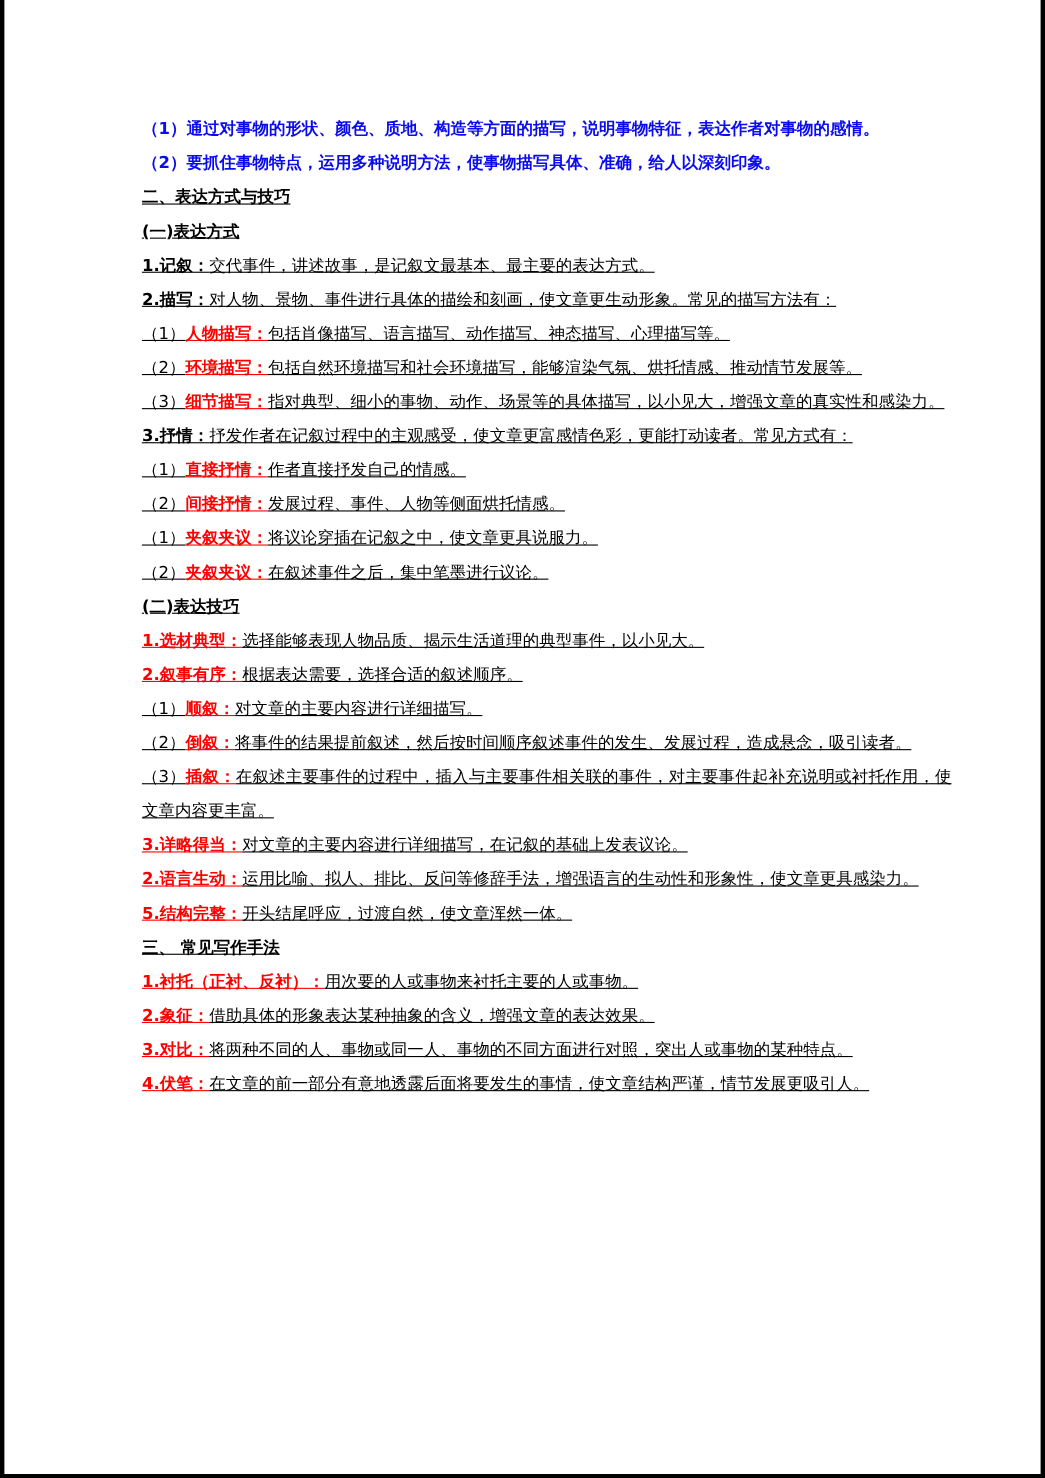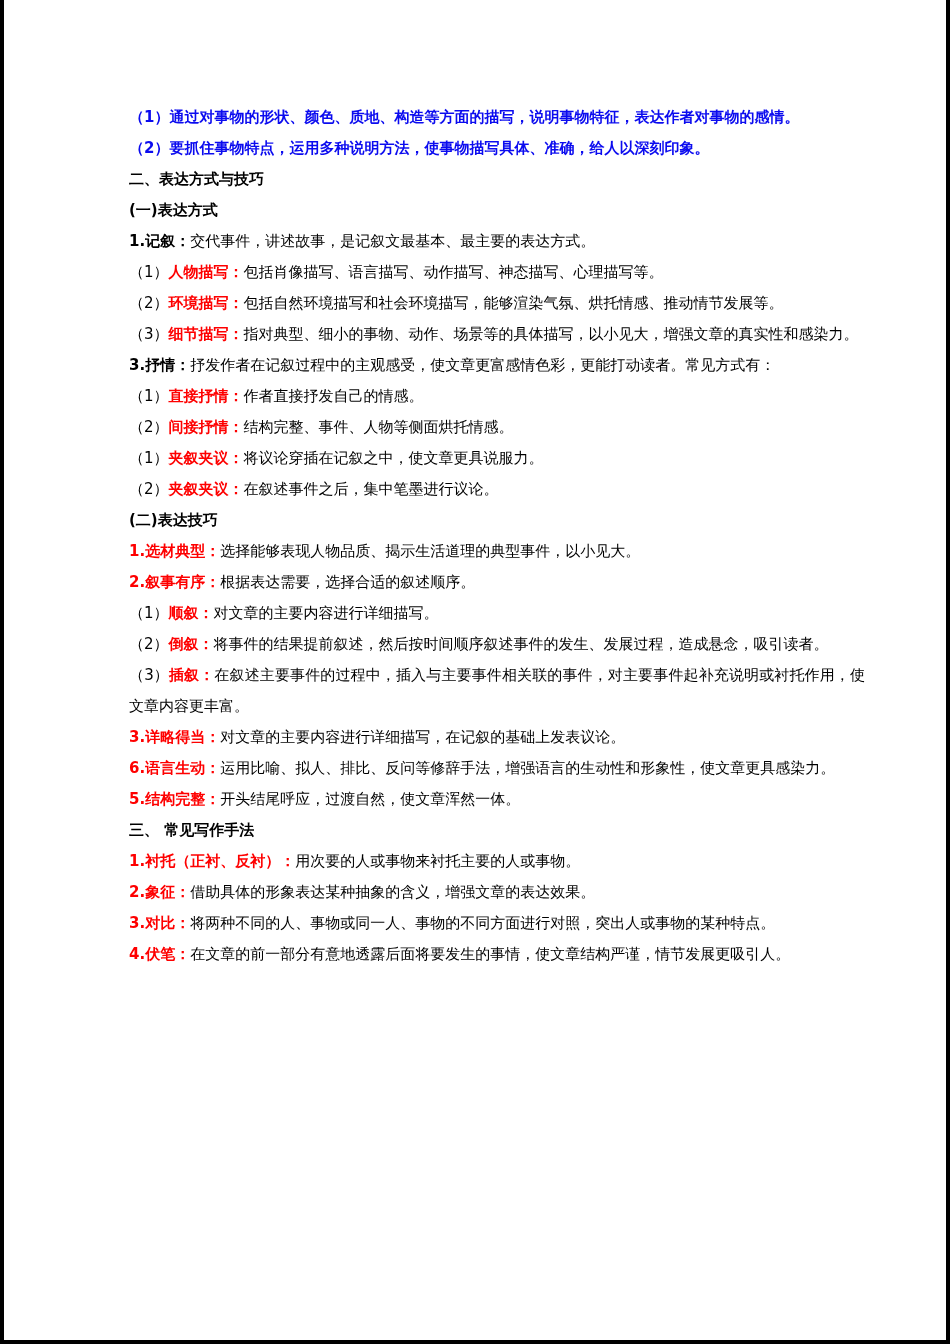--- a/index.html
+++ b/index.html
@@ -27,50 +27,51 @@
     right: 85px;
     font-size: 15px;
     line-height: 31px;
     color: #000;
     text-align: justify;
     margin-left: 44px;
   }
   .para { margin: 0; }
   .bold { font-weight: bold; }
   .blue { color: var(--blue, #0000ee); }
-  .red  { color: var(--red, #ff0000); }
-  .black { color: var(--black, #000000); }
+  .red  { color: var(--red, #ff0000); text-decoration: underline; }
+  .black { color: var(--black, #000000); text-decoration: underline; }
 </style>
 </head>
 <body>
 
 <div class="page-border"></div>
 
 <div class="doc">
     <div class="para"><span class="blue bold">（1）通过对事物的形状、颜色、质地、构造等方面的描写，说明事物特征，表达作者对事物的感情。</span></div>
     <div class="para"><span class="blue bold">（2）要抓住事物特点，运用多种说明方法，使事物描写具体、准确，给人以深刻印象。</span></div>
     <div class="para"><span class="black bold">二、表达方式与技巧</span></div>
     <div class="para"><span class="black bold">(一)表达方式</span></div>
     <div class="para"><span class="black bold">1.记叙：</span><span class="black">交代事件，讲述故事，是记叙文最基本、最主要的表达方式。</span></div>
+    <div class="para"><span class="black bold">2.描写：</span><span class="black">对人物、景物、事件进行具体的描绘和刻画，使文章更生动形象。常见的描写方法有：</span></div>
     <div class="para"><span class="black">（1）</span><span class="red bold">人物描写：</span><span class="black">包括肖像描写、语言描写、动作描写、神态描写、心理描写等。</span></div>
     <div class="para"><span class="black">（2）</span><span class="red bold">环境描写：</span><span class="black">包括自然环境描写和社会环境描写，能够渲染气氛、烘托情感、推动情节发展等。</span></div>
     <div class="para"><span class="black">（3）</span><span class="red bold">细节描写：</span><span class="black">指对典型、细小的事物、动作、场景等的具体描写，以小见大，增强文章的真实性和感染力。</span></div>
     <div class="para"><span class="black bold">3.抒情：</span><span class="black">抒发作者在记叙过程中的主观感受，使文章更富感情色彩，更能打动读者。常见方式有：</span></div>
     <div class="para"><span class="black">（1）</span><span class="red bold">直接抒情：</span><span class="black">作者直接抒发自己的情感。</span></div>
-    <div class="para"><span class="black">（2）</span><span class="red bold">间接抒情：</span><span class="black">结构完整、事件、人物等侧面烘托情感。</span></div>
+    <div class="para"><span class="black">（2）</span><span class="red bold">间接抒情：</span><span class="black">发展过程、事件、人物等侧面烘托情感。</span></div>
     <div class="para"><span class="black">（1）</span><span class="red bold">夹叙夹议：</span><span class="black">将议论穿插在记叙之中，使文章更具说服力。</span></div>
     <div class="para"><span class="black">（2）</span><span class="red bold">夹叙夹议：</span><span class="black">在叙述事件之后，集中笔墨进行议论。</span></div>
     <div class="para"><span class="black bold">(二)表达技巧</span></div>
     <div class="para"><span class="red bold">1.选材典型：</span><span class="black">选择能够表现人物品质、揭示生活道理的典型事件，以小见大。</span></div>
     <div class="para"><span class="red bold">2.叙事有序：</span><span class="black">根据表达需要，选择合适的叙述顺序。</span></div>
     <div class="para"><span class="black">（1）</span><span class="red bold">顺叙：</span><span class="black">对文章的主要内容进行详细描写。</span></div>
     <div class="para"><span class="black">（2）</span><span class="red bold">倒叙：</span><span class="black">将事件的结果提前叙述，然后按时间顺序叙述事件的发生、发展过程，造成悬念，吸引读者。</span></div>
     <div class="para"><span class="black">（3）</span><span class="red bold">插叙：</span><span class="black">在叙述主要事件的过程中，插入与主要事件相关联的事件，对主要事件起补充说明或衬托作用，使文章内容更丰富。</span></div>
     <div class="para"><span class="red bold">3.详略得当：</span><span class="black">对文章的主要内容进行详细描写，在记叙的基础上发表议论。</span></div>
-    <div class="para"><span class="red bold">6.语言生动：</span><span class="black">运用比喻、拟人、排比、反问等修辞手法，增强语言的生动性和形象性，使文章更具感染力。</span></div>
+    <div class="para"><span class="red bold">2.语言生动：</span><span class="black">运用比喻、拟人、排比、反问等修辞手法，增强语言的生动性和形象性，使文章更具感染力。</span></div>
     <div class="para"><span class="red bold">5.结构完整：</span><span class="black">开头结尾呼应，过渡自然，使文章浑然一体。</span></div>
     <div class="para"><span class="black bold">三、 常见写作手法</span></div>
     <div class="para"><span class="red bold">1.衬托（正衬、反衬）：</span><span class="black">用次要的人或事物来衬托主要的人或事物。</span></div>
     <div class="para"><span class="red bold">2.象征：</span><span class="black">借助具体的形象表达某种抽象的含义，增强文章的表达效果。</span></div>
     <div class="para"><span class="red bold">3.对比：</span><span class="black">将两种不同的人、事物或同一人、事物的不同方面进行对照，突出人或事物的某种特点。</span></div>
     <div class="para"><span class="red bold">4.伏笔：</span><span class="black">在文章的前一部分有意地透露后面将要发生的事情，使文章结构严谨，情节发展更吸引人。</span></div>
     <div class="para"></div>
   </div>
 
 </body></html>

